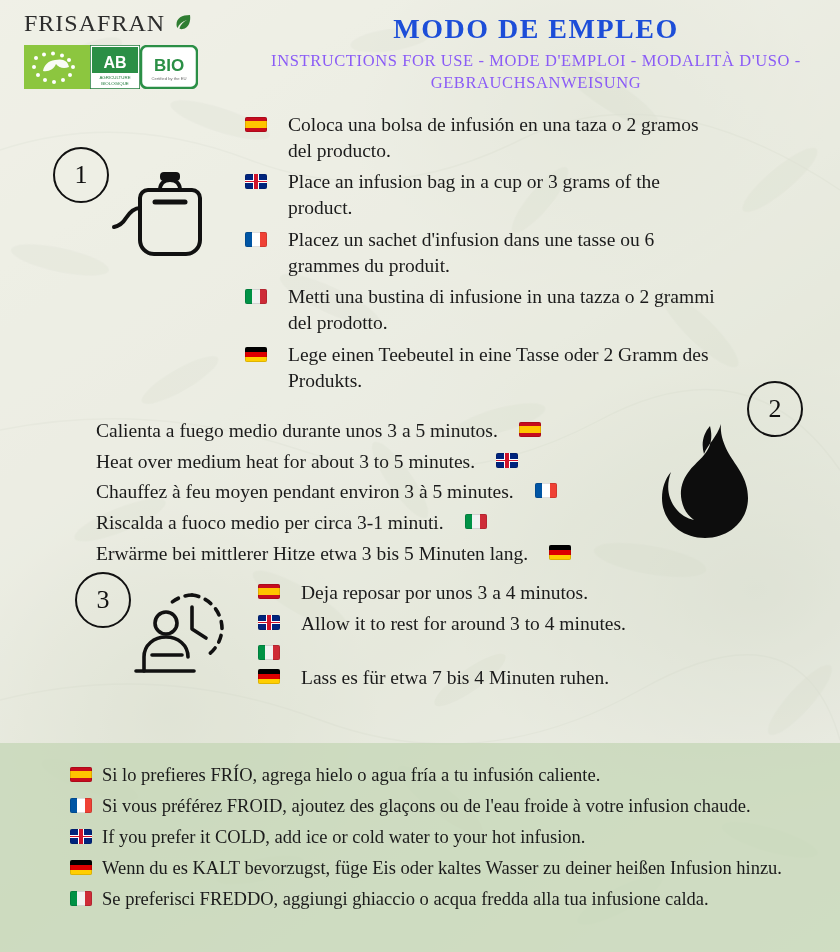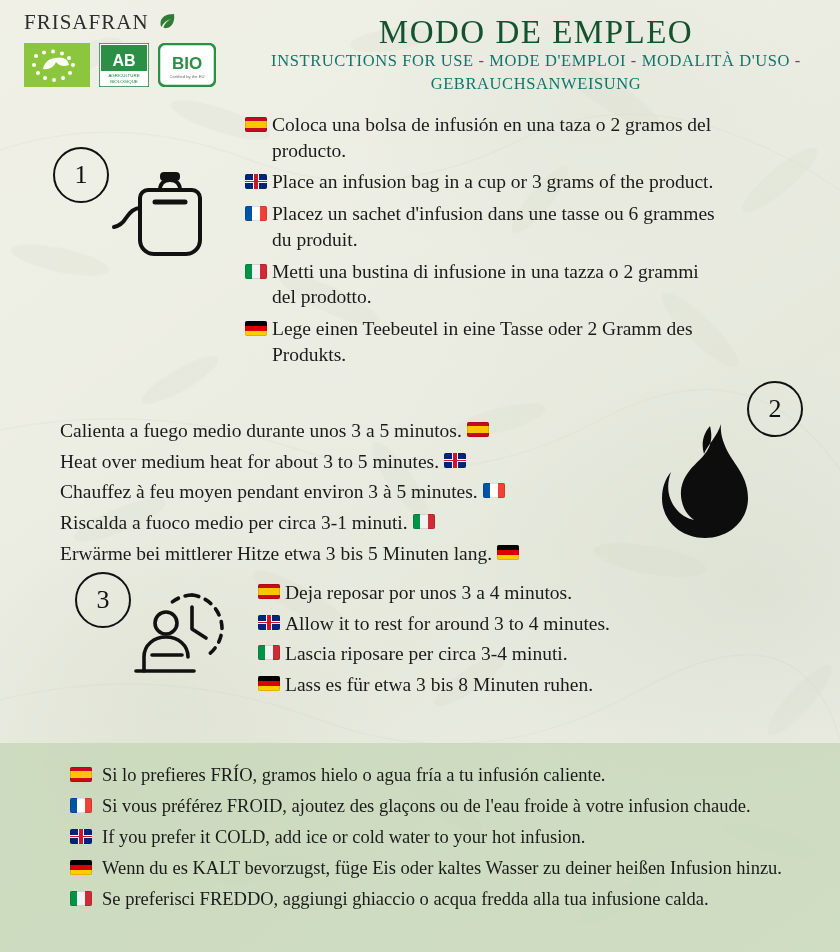--- a/index.html
+++ b/index.html
@@ -45,60 +45,62 @@
 
   
   #brand {
     position: absolute;
     left: 24px;
     top: 10px;
     width: 220px;
   }
   #brand-name {
     font-family: "Liberation Serif", serif;
-    font-size: 21px;
+    font-size: 24px;
     letter-spacing: 1px;
     color: #2d2d2d;
     display: inline-block;
     vertical-align: middle;
   }
   #brand-leaf {
     display: inline-block;
     vertical-align: middle;
     margin-left: 4px;
   }
   #cert-row {
     margin-top: 8px;
     display: flex;
     align-items: center;
-    gap: 9px;
+    gap: 0;
   }
   .cert {
     display: block;
   }
 
   
   #header {
     position: absolute;
     left: 236px;
     top: 14px;
     width: 600px;
     text-align: center;
   }
   #main-title {
-    font-size: 33px;
+    font-size: 28px;
     letter-spacing: 1.5px;
-    color: #14532d;
+    color: #1d4ed8;
     line-height: 1.1;
+    font-weight: bold;
   }
   #subtitle {
     font-size: 16.5px;
     letter-spacing: 0.6px;
-    color: #0f766e;
+    color: #8b5cf6;
     line-height: 1.35;
+    margin-top: 5px;
     padding: 0 8px;
   }
 
   
   .step-circle {
     position: absolute;
     width: 52px;
     height: 52px;
     border: 2.5px solid #111;
     border-radius: 50%;
@@ -118,39 +120,39 @@
   #flame-illustration  { position: absolute; left: 650px; top: 424px; }
   #rest-illustration   { position: absolute; left: 122px; top: 583px; }
 
   
   .lines {
     position: absolute;
   }
   .line {
     display: flex;
     align-items: flex-start;
-    gap: 5px;
+    gap: 21px;
     margin-bottom: 3px;
   }
   .line .txt {
     font-size: 19.5px;
     line-height: 1.32;
     color: #1b1b1b;
   }
   .line.rtl {
     flex-direction: row-reverse;
     justify-content: flex-start;
   }
 
   #step-1-lines { left: 245px; top: 112px; width: 480px; }
   #step-1-lines .line { margin-bottom: 6px; }
   #step-1-lines .flag { margin-top: 5px; }
 
   #step-2-lines { left: 60px; top: 418px; width: 570px; text-align: right; }
-  #step-2-lines .line { justify-content: flex-end; margin-bottom: 5px; }
+  #step-2-lines .line { justify-content: flex-end; margin-bottom: 5px; margin-left: 36px; }
 
   #step-3-lines { left: 258px; top: 580px; width: 480px; }
   #step-3-lines .line { margin-bottom: 5px; }
 
   
   .flag {
     width: 22px;
     height: 15px;
     border-radius: 2px;
     flex: 0 0 auto;
@@ -372,32 +374,31 @@
     <div class="line">
       <span class="flag es"></span>
       <span class="txt">Deja reposar por unos 3 a 4 minutos.</span>
     </div>
     <div class="line">
       <span class="flag gb"></span>
       <span class="txt">Allow it to rest for around 3 to 4 minutes.</span>
     </div>
     <div class="line">
       <span class="flag it"></span>
-      <span class="txt">Lascia riposare per circa 3-4 minuti.</span>
     </div>
     <div class="line">
       <span class="flag de"></span>
-      <span class="txt">Lass es für etwa 3 bis 8 Minuten ruhen.</span>
+      <span class="txt">Lass es für etwa 7 bis 4 Minuten ruhen.</span>
     </div>
   </div>
 
   <div id="footer">
     <div class="line">
       <span class="flag es"></span>
-      <span class="txt">Si lo prefieres FRÍO, gramos hielo o agua fría a tu infusión caliente.</span>
+      <span class="txt">Si lo prefieres FRÍO, agrega hielo o agua fría a tu infusión caliente.</span>
     </div>
     <div class="line">
       <span class="flag fr"></span>
       <span class="txt">Si vous préférez FROID, ajoutez des glaçons ou de l'eau froide à votre infusion chaude.</span>
     </div>
     <div class="line">
       <span class="flag gb"></span>
       <span class="txt">If you prefer it COLD, add ice or cold water to your hot infusion.</span>
     </div>
     <div class="line">

